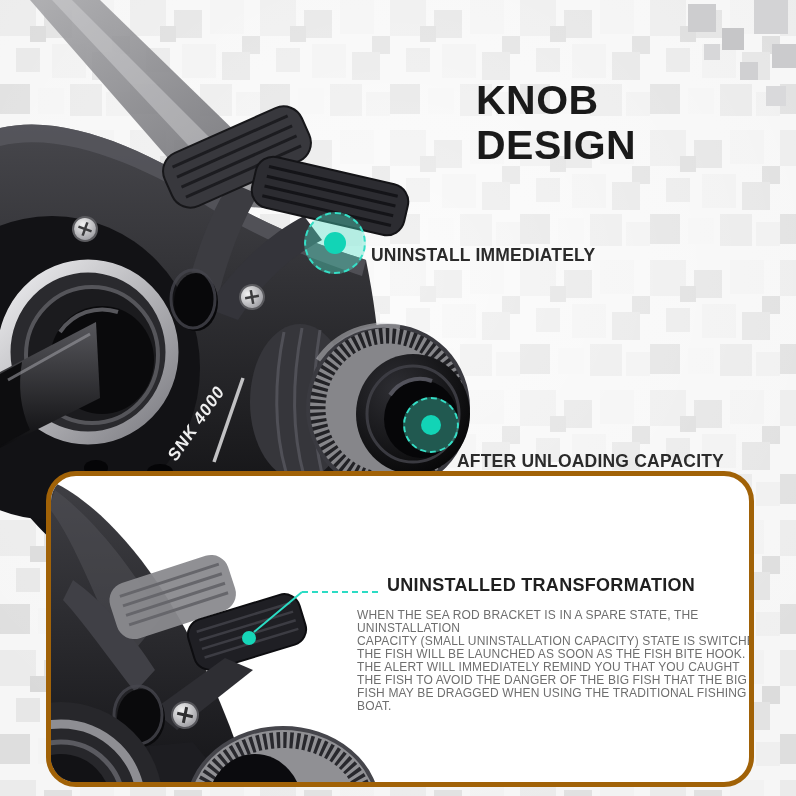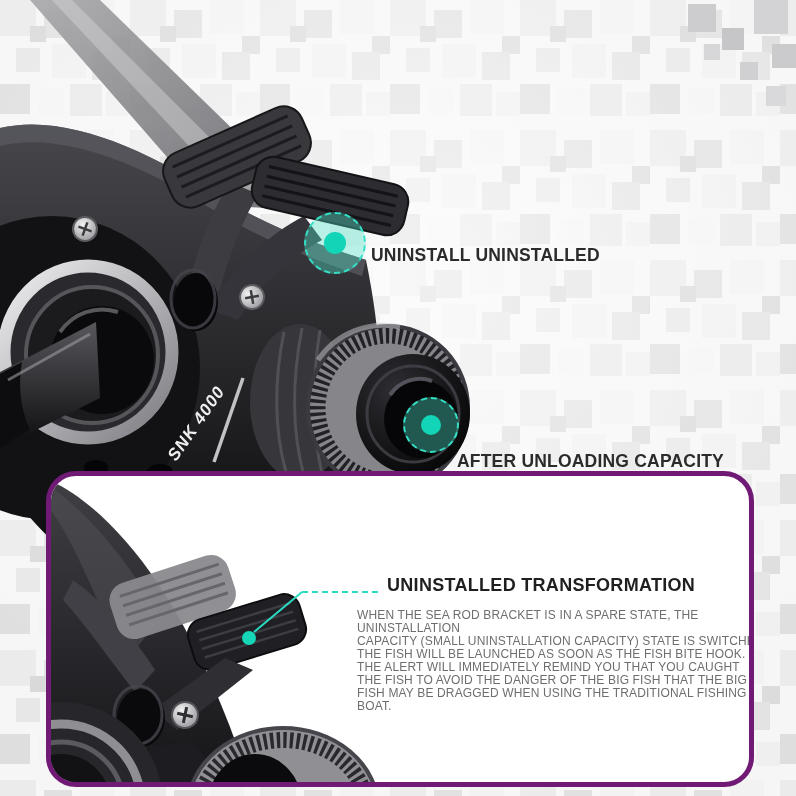--- a/index.html
+++ b/index.html
@@ -15,21 +15,21 @@
   
   .marker{border:2px dashed #35dfc6;border-radius:50%;
           background:rgba(80,226,201,.38);z-index:6;display:flex;align-items:center;justify-content:center;}
   .marker-1{left:304px;top:212px;width:58px;height:58px;}
   .marker-2{left:403px;top:397px;width:52px;height:52px;}
   .marker-dot{border-radius:50%;background:#12d4b6;}
   .marker-1 .marker-dot{width:22px;height:22px;}
   .marker-2 .marker-dot{width:20px;height:20px;}
   
   .panel{left:46px;top:471px;width:708px;height:316px;box-sizing:border-box;
-         background:#ffffff;border:5px solid #701a75;border-radius:30px;
+         background:#ffffff;border:5px solid #a16207;border-radius:30px;
          overflow:hidden;z-index:5;}
   .panel-heading{left:336px;top:99px;color:#1f1f1f;font-weight:700;font-size:18px;
                  letter-spacing:.3px;white-space:nowrap;}
   .panel-body{left:306px;top:133px;width:420px;color:#6e6e6e;font-size:12px;
               line-height:13px;letter-spacing:.15px;white-space:pre-line;}
   
   .bg-layer{left:0;top:0;z-index:1;}
   .photo-top{left:0;top:0;z-index:2;}
   .photo-detail{left:-2px;top:-2px;}
 </style>
@@ -175,26 +175,27 @@
     </g>
 
     <line x1="243" y1="378" x2="214" y2="462" stroke="#c2c2c4" stroke-width="3.5"></line>
     <text transform="translate(176,462) rotate(-55)" font-family="Liberation Sans, sans-serif" font-size="17" font-style="italic" font-weight="700" letter-spacing="1" fill="#efefef">SNK 4000</text>
 
     <ellipse cx="96" cy="468" rx="12" ry="8" fill="#050507"></ellipse>
     <ellipse cx="160" cy="472" rx="13" ry="8" fill="#050507"></ellipse>
   </svg>
 
   <div class="abs title">
+    <div>KNOB DESIGN</div>
   </div>
 
   <div class="abs marker marker-1">
     <div class="marker-dot"></div>
   </div>
-  <div class="abs callout-label label-1">UNINSTALL UNINSTALLED</div>
+  <div class="abs callout-label label-1">UNINSTALL IMMEDIATELY</div>
 
   <div class="abs marker marker-2">
     <div class="marker-dot"></div>
   </div>
   <div class="abs callout-label label-2">AFTER UNLOADING CAPACITY</div>
 
   <div class="abs panel">
 
     <svg class="abs photo-detail" width="400" height="320" viewBox="0 0 400 320">
       <g>

